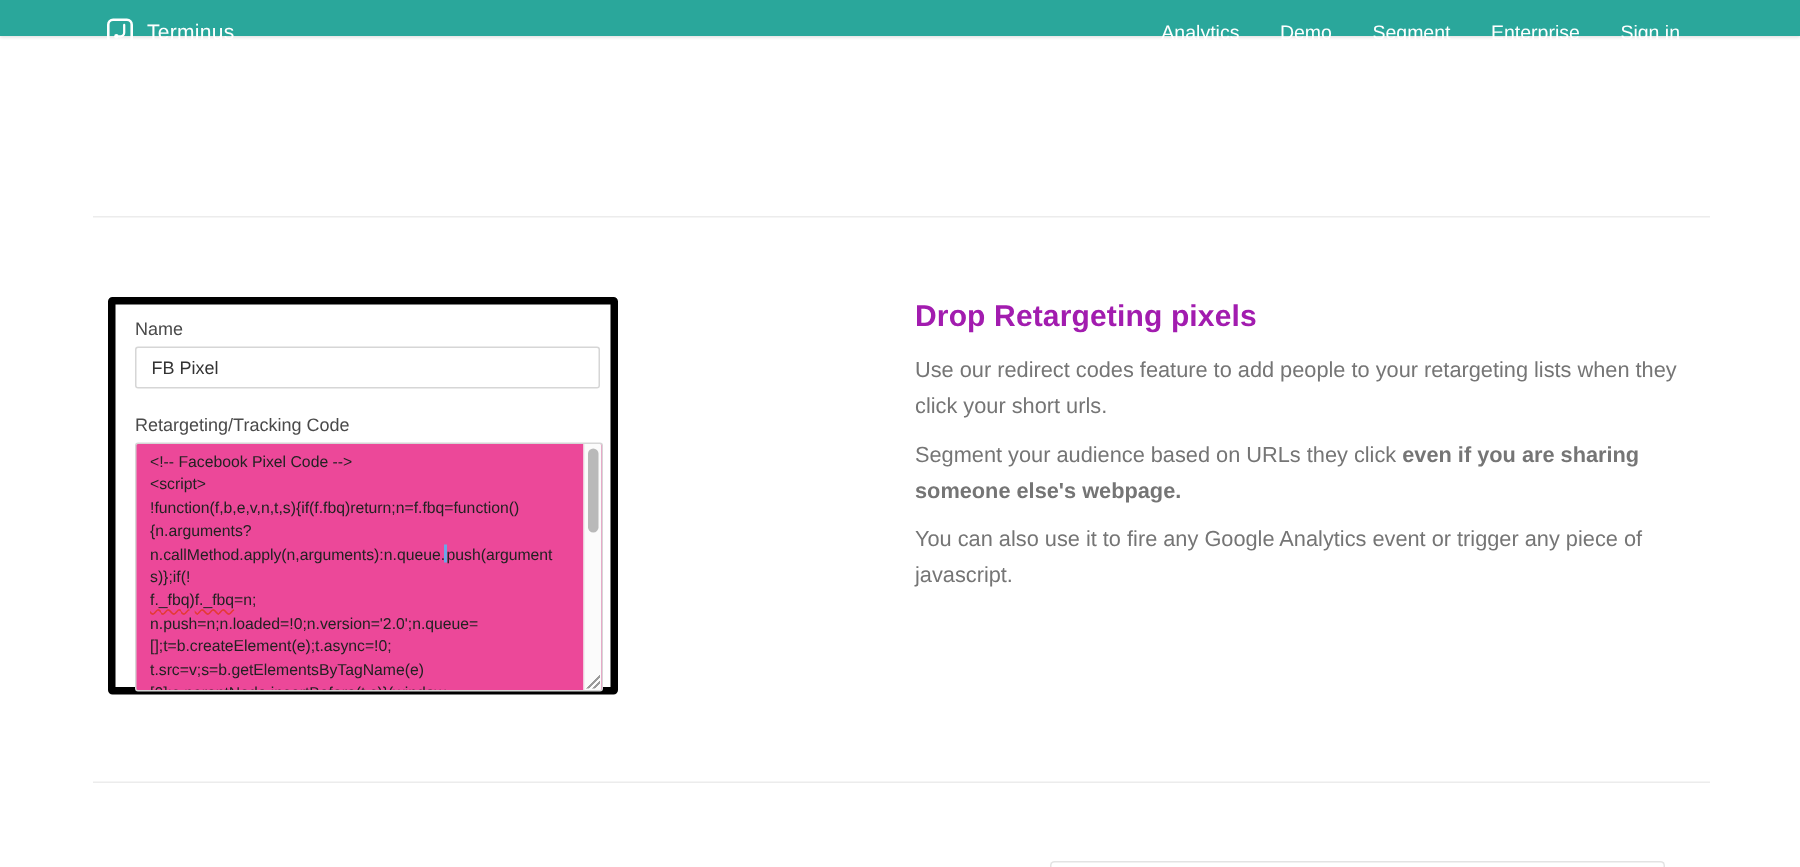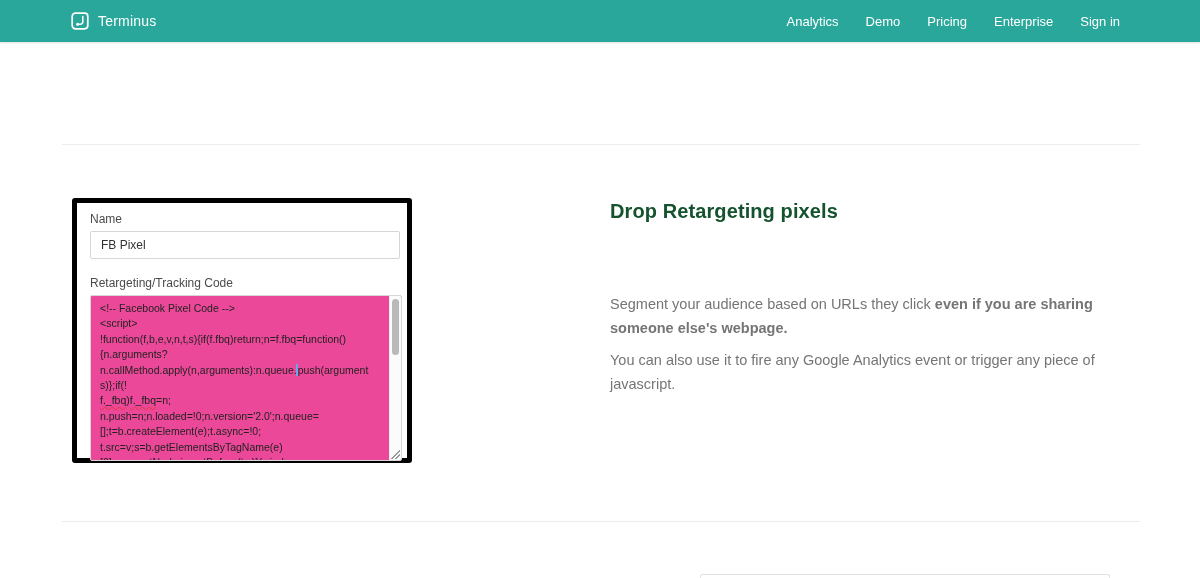--- a/index.html
+++ b/index.html
@@ -10,21 +10,21 @@
     width: 1200px;
     height: 578px;
     background: #ffffff;
     overflow: hidden;
   }
 
   
   .header {
     position: absolute;
     left: 0; top: 0;
-    width: 1200px; height: 42px;
+    width: 1200px; height: 24px;
     background: #2aa79b;
     z-index: 20;
     display: flex;
     align-items: center;
     box-shadow: 0 1px 2px rgba(0,0,0,0.12);
   }
   .brand {
     position: absolute;
     left: 71px; top: 0;
     height: 42px;
@@ -168,21 +168,21 @@
         transparent 62% 75%, #9a9a9a 75% 82%,
         transparent 82% 100%);
   }
 
   
   .section-title {
     position: absolute;
     left: 610px; top: 200px;
     font-size: 20px;
     font-weight: 600;
-    color: #14532d;
+    color: #a21caf;
     letter-spacing: 0.1px;
   }
   .para {
     position: absolute;
     left: 610px;
     width: 560px;
     font-size: 14.5px;
     line-height: 23.5px;
     color: #757575;
     white-space: pre-line;
@@ -214,21 +214,21 @@
           <rect x="1.2" y="1.2" width="15.6" height="15.6" rx="3.2" stroke="#ffffff" stroke-width="1.7"></rect>
           <path d="M11.8 4.6 v5.2 a2.4 2.4 0 0 1 -2.4 2.4 h-1.2" stroke="#ffffff" stroke-width="1.5" fill="none" stroke-linecap="round"></path>
           <circle cx="6.6" cy="12.2" r="1.5" fill="#ffffff"></circle>
         </svg>
       </span>
       <span class="brand-name">Terminus</span>
     </a>
     <nav class="nav">
       <a>Analytics</a>
       <a>Demo</a>
-      <a>Pricing</a>
+      <a>Segment</a>
       <a>Enterprise</a>
       <a>Sign in</a>
     </nav>
   </header>
 
 
   <div class="divider divider-1"></div>
 
   <div class="card">
     <label class="field-label label-name">Name</label>
@@ -248,20 +248,22 @@
           <div class="code-line">[0];s.parentNode.insertBefore(t,s)}(window,</div>
         </div>
       <div class="code-scrollbar">
         <div class="code-scroll-thumb"></div>
       </div>
       <div class="resize-handle"></div>
     </div>
   </div>
 
   <h2 class="section-title">Drop Retargeting pixels</h2>
+  <p class="para para-1">Use our redirect codes feature to add people to your retargeting lists when they
+click your short urls.</p>
   <p class="para para-2"><span>Segment your audience based on URLs they click </span><b>even if you are sharing
 someone else's webpage.</b></p>
   <p class="para para-3">You can also use it to fire any Google Analytics event or trigger any piece of
 javascript.</p>
 
   <div class="divider divider-2"></div>
 
   <div class="next-card-peek"></div>
 
 </div>

